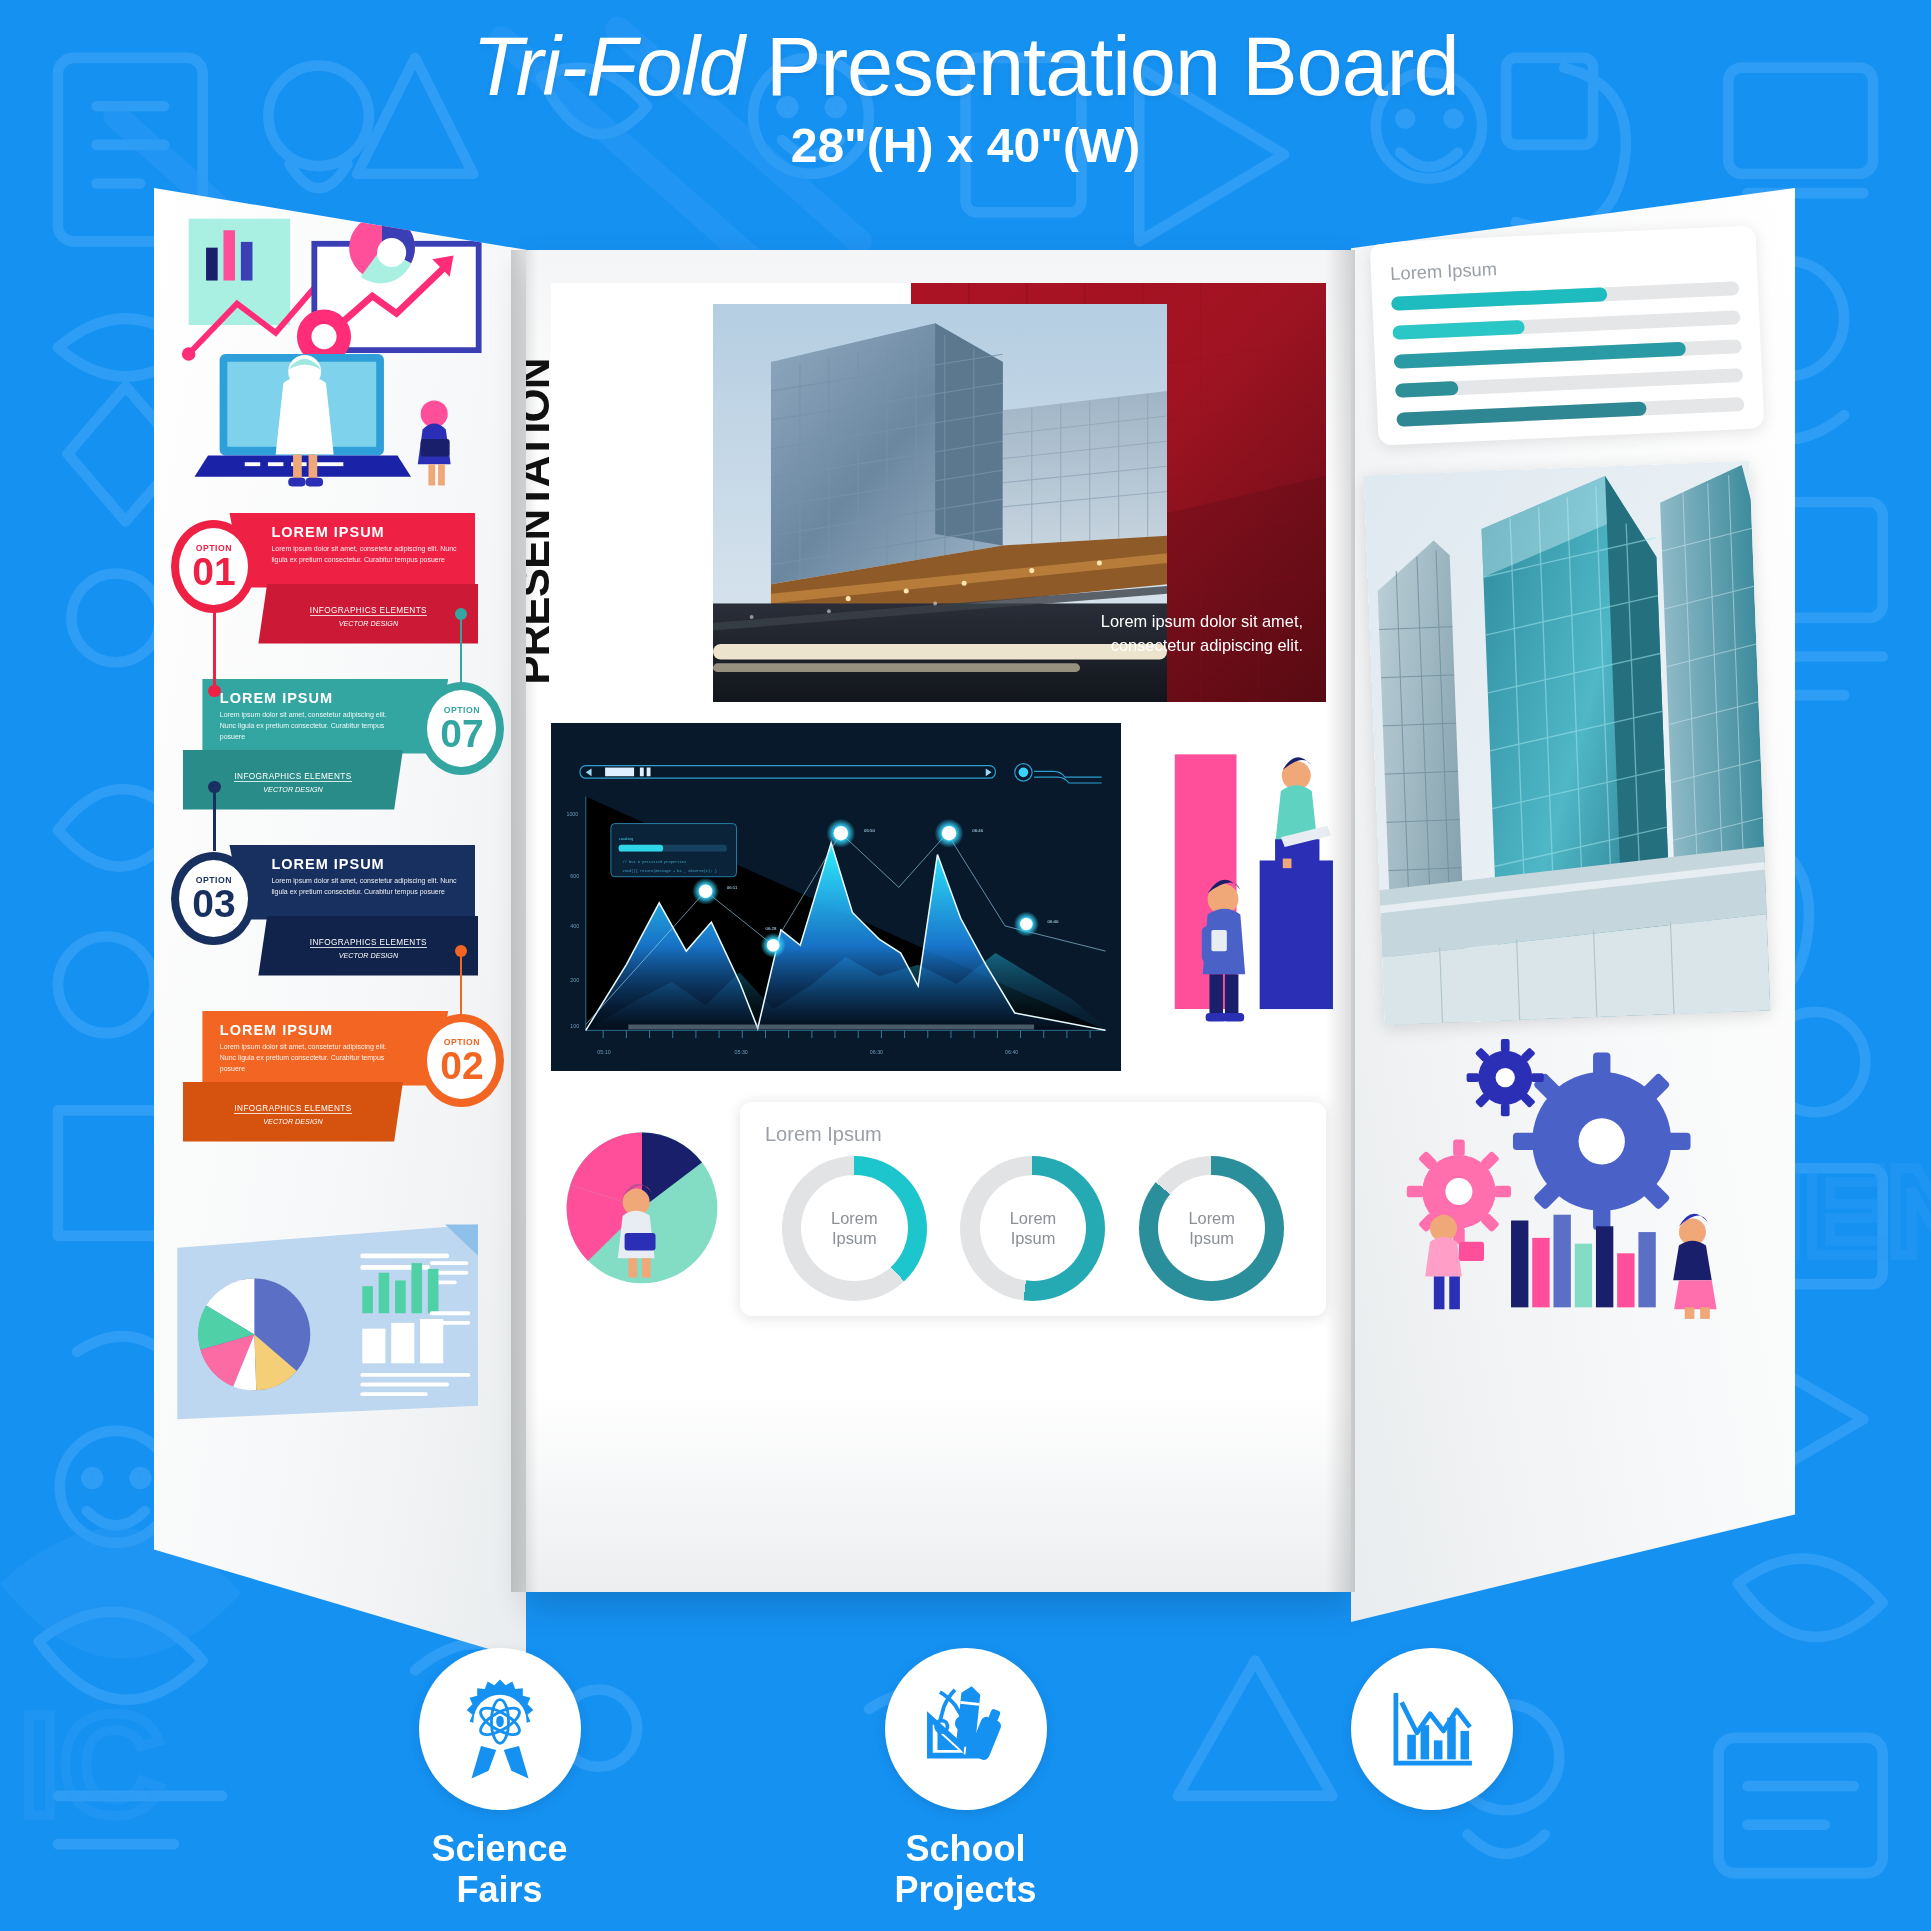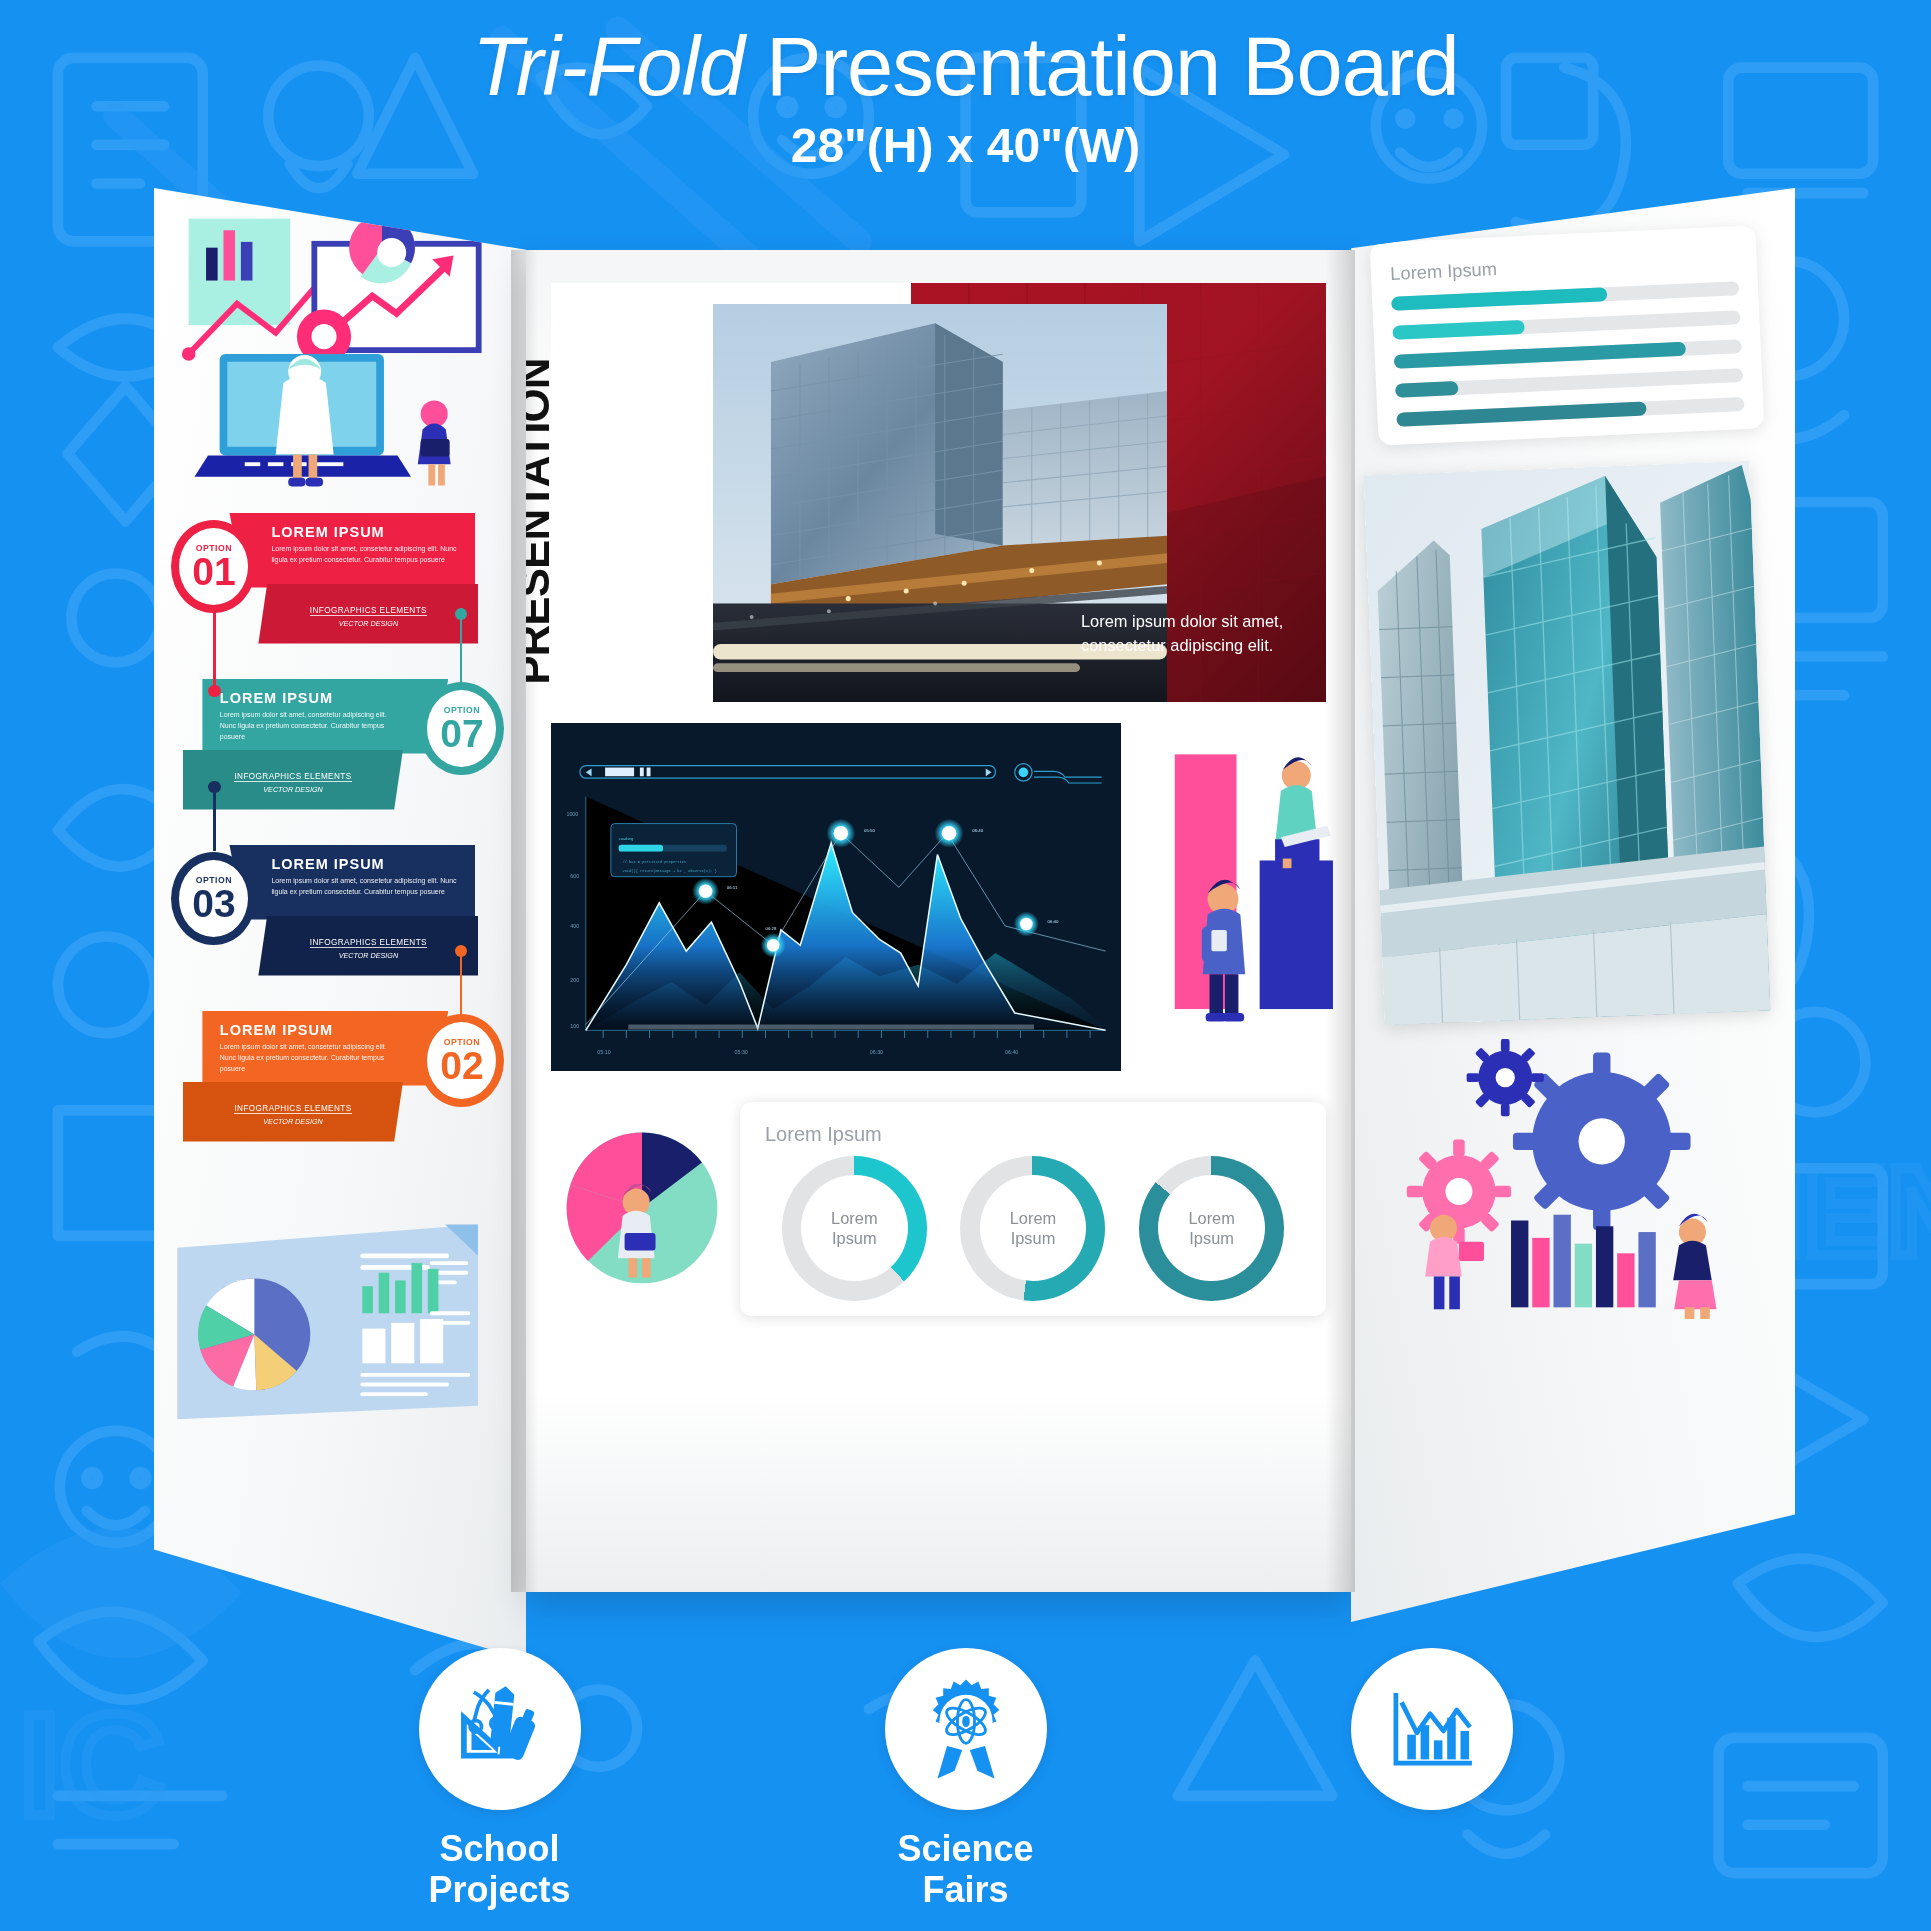--- a/index.html
+++ b/index.html
@@ -88,21 +88,21 @@
   .hero-title {
     position:absolute; left:5.8px; bottom:17.4px;
     transform-origin:left bottom; transform:rotate(-90deg);
     white-space:nowrap; font-size:44px; font-weight:bold; color:#111;
     letter-spacing:-1px; line-height:1.02;
   }
   .hero-red { position:absolute; right:0; top:0; width:415px; height:419px;
      background:linear-gradient(135deg,#9e1120,#c2182a 45%,#6e0d18); }
   .hero-img { position:absolute; left:162px; top:21px; width:454px; height:398px; overflow:hidden; }
   .hero-cap { position:absolute; right:23px; bottom:44px; width:222px; color:#fff;
-     font-size:16.4px; line-height:1.45; }
+     font-size:16.4px; line-height:1.45; text-align:right; }
 
   .dark-chart { position:relative; margin-top:21px; width:570px; height:348px;
      background:linear-gradient(160deg,#061626,#0b2136 50%,#06182a); overflow:hidden; }
 
   .people-col { position:absolute; left:616px; top:454px; width:193px; height:328px; }
 
   .bottom-row { position:absolute; left:0; top:819px; width:775px; height:227px; }
   .pie-illus { position:absolute; left:3.9px; top:17.4px; width:174px; height:174px; }
   .kpi-card { position:absolute; left:189px; top:0; width:586px; height:214px;
      background:#fff; border-radius:11.6px; box-shadow:0 1.9px 13.5px rgba(0,0,0,.12); padding:21px 25px; }
@@ -762,66 +762,66 @@
   </div>
 
 </div>
 
 <div class="footer">
 
   <div class="f-item">
     <div class="f-circle">
       <svg viewBox="0 0 120 120" width="114" height="114">
         <g fill="#1591f2">
-          <path d="M22 88 L66 88 L22 48 Z" fill="none" stroke="#1591f2" stroke-width="6"></path>
-          <path d="M30 82 L52 82 L30 62 Z"></path>
-          <g transform="translate(26,18) rotate(-8)">
-            <path d="M6 4 q8 6 14 16 l6 14" stroke="#1591f2" stroke-width="4" fill="none"></path>
-            <path d="M22 4 q-8 6 -14 16 l-6 14" stroke="#1591f2" stroke-width="4" fill="none"></path>
-            <circle cx="3" cy="40" r="6" fill="none" stroke="#1591f2" stroke-width="4"></circle>
-            <circle cx="25" cy="40" r="6" fill="none" stroke="#1591f2" stroke-width="4"></circle>
-          </g>
-          <g transform="translate(56,14) rotate(6)">
-            <path d="M0 8 L10 0 L20 8 L20 62 L10 72 L0 62 Z"></path>
-            <path d="M0 18 L20 18" stroke="#fff" stroke-width="3"></path>
-            <path d="M10 64 L10 72" stroke="#fff" stroke-width="2"></path>
-          </g>
-          <g transform="translate(82,36) rotate(22)">
-            <rect x="0" y="10" width="22" height="44" rx="6"></rect>
-            <rect x="6" y="0" width="10" height="12" rx="3"></rect>
-          </g>
-        </g>
-      </svg>
-    </div>
-    <div class="f-label">
-      <span>School</span><br><span>Projects</span>
-    </div>
-  </div>
-
-  <div class="f-item">
-    <div class="f-circle">
-      <svg viewBox="0 0 120 120" width="114" height="114">
-        <g fill="#1591f2">
           <path d="M40 78 L30 112 L48 104 L56 82 Z"></path>
           <path d="M80 78 L90 112 L72 104 L64 82 Z"></path>
           <g transform="translate(60,52)">
             <path d="M0 -44 L6 -38 L13 -42 L16 -34 L24 -35 L24 -27 L32 -25 L29 -18 L35 -12 L29 -7 L32 0 L24 3 L24 11 L16 10 L13 18 L6 14 L0 20 L-6 14 L-13 18 L-16 10 L-24 11 L-24 3 L-32 0 L-29 -7 L-35 -12 L-29 -18 L-32 -25 L-24 -27 L-24 -35 L-16 -34 L-13 -42 L-6 -38 Z" fill="#1591f2"></path>
             <circle r="28" fill="#fff"></circle>
             <g fill="none" stroke="#1591f2" stroke-width="3">
               <ellipse rx="9" ry="23"></ellipse>
               <ellipse rx="9" ry="23" transform="rotate(60)"></ellipse>
               <ellipse rx="9" ry="23" transform="rotate(-60)"></ellipse>
             </g>
             <ellipse rx="4" ry="6" fill="#1591f2"></ellipse>
           </g>
         </g>
       </svg>
     </div>
     <div class="f-label">
       <span>Science</span><br><span>Fairs</span>
+    </div>
+  </div>
+
+  <div class="f-item">
+    <div class="f-circle">
+      <svg viewBox="0 0 120 120" width="114" height="114">
+        <g fill="#1591f2">
+          <path d="M22 88 L66 88 L22 48 Z" fill="none" stroke="#1591f2" stroke-width="6"></path>
+          <path d="M30 82 L52 82 L30 62 Z"></path>
+          <g transform="translate(26,18) rotate(-8)">
+            <path d="M6 4 q8 6 14 16 l6 14" stroke="#1591f2" stroke-width="4" fill="none"></path>
+            <path d="M22 4 q-8 6 -14 16 l-6 14" stroke="#1591f2" stroke-width="4" fill="none"></path>
+            <circle cx="3" cy="40" r="6" fill="none" stroke="#1591f2" stroke-width="4"></circle>
+            <circle cx="25" cy="40" r="6" fill="none" stroke="#1591f2" stroke-width="4"></circle>
+          </g>
+          <g transform="translate(56,14) rotate(6)">
+            <path d="M0 8 L10 0 L20 8 L20 62 L10 72 L0 62 Z"></path>
+            <path d="M0 18 L20 18" stroke="#fff" stroke-width="3"></path>
+            <path d="M10 64 L10 72" stroke="#fff" stroke-width="2"></path>
+          </g>
+          <g transform="translate(82,36) rotate(22)">
+            <rect x="0" y="10" width="22" height="44" rx="6"></rect>
+            <rect x="6" y="0" width="10" height="12" rx="3"></rect>
+          </g>
+        </g>
+      </svg>
+    </div>
+    <div class="f-label">
+      <span>School</span><br><span>Projects</span>
     </div>
   </div>
 
   <div class="f-item">
     <div class="f-circle">
       <svg viewBox="0 0 120 120" width="114" height="114">
         <g stroke="#1591f2" fill="none" stroke-width="5">
           <path d="M22 22 V96 H102"></path>
         </g>
         <g fill="#1591f2">

